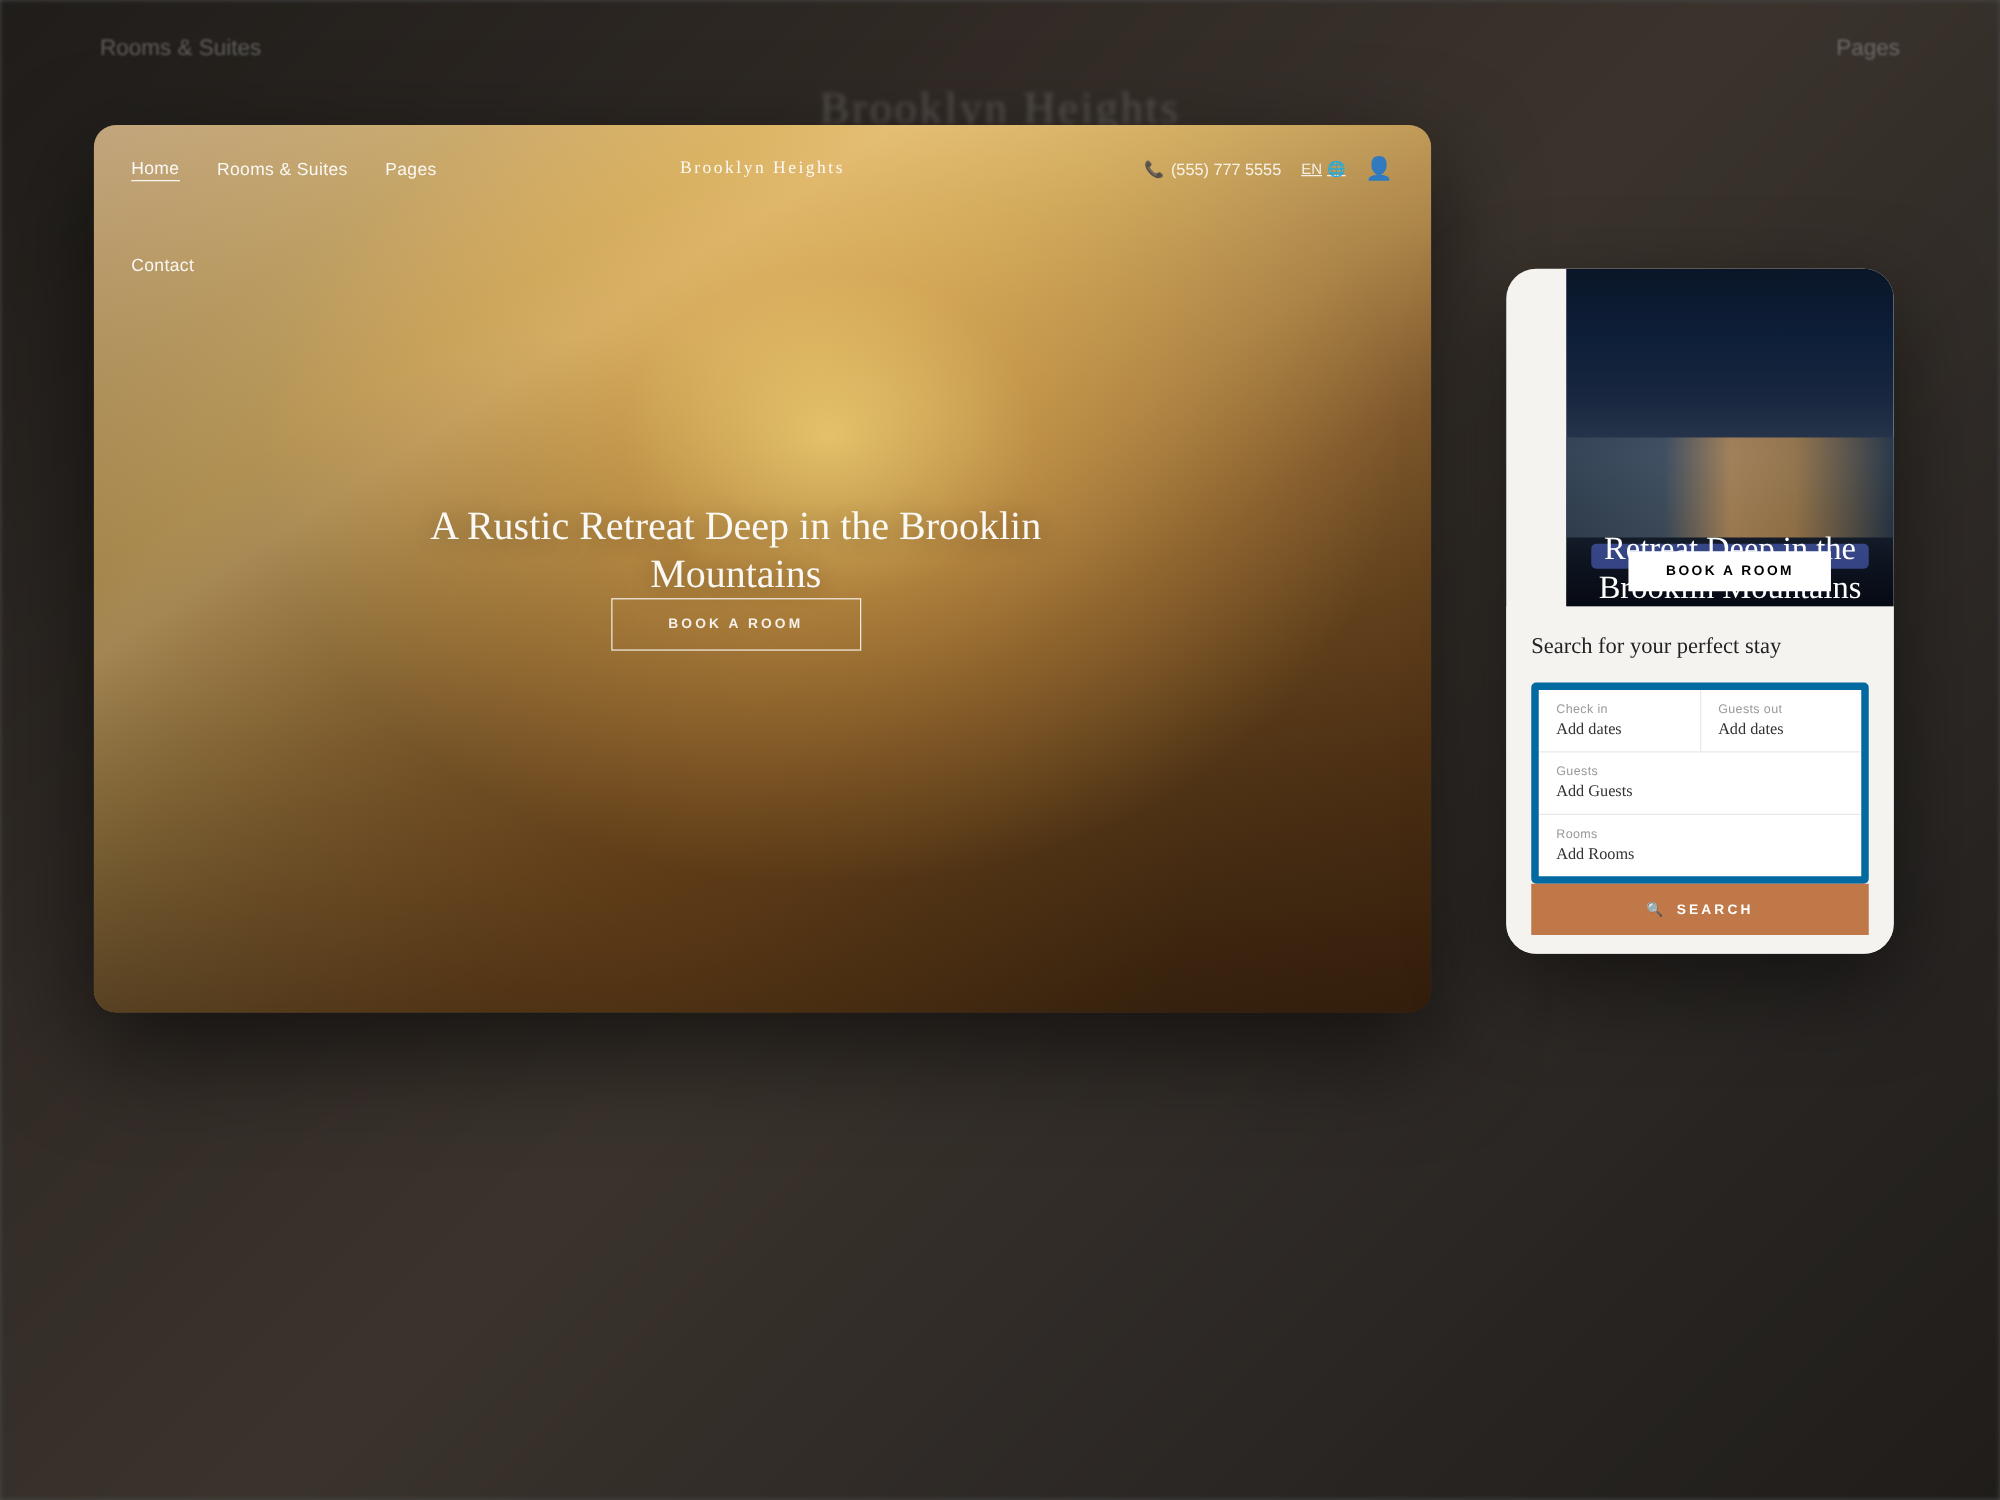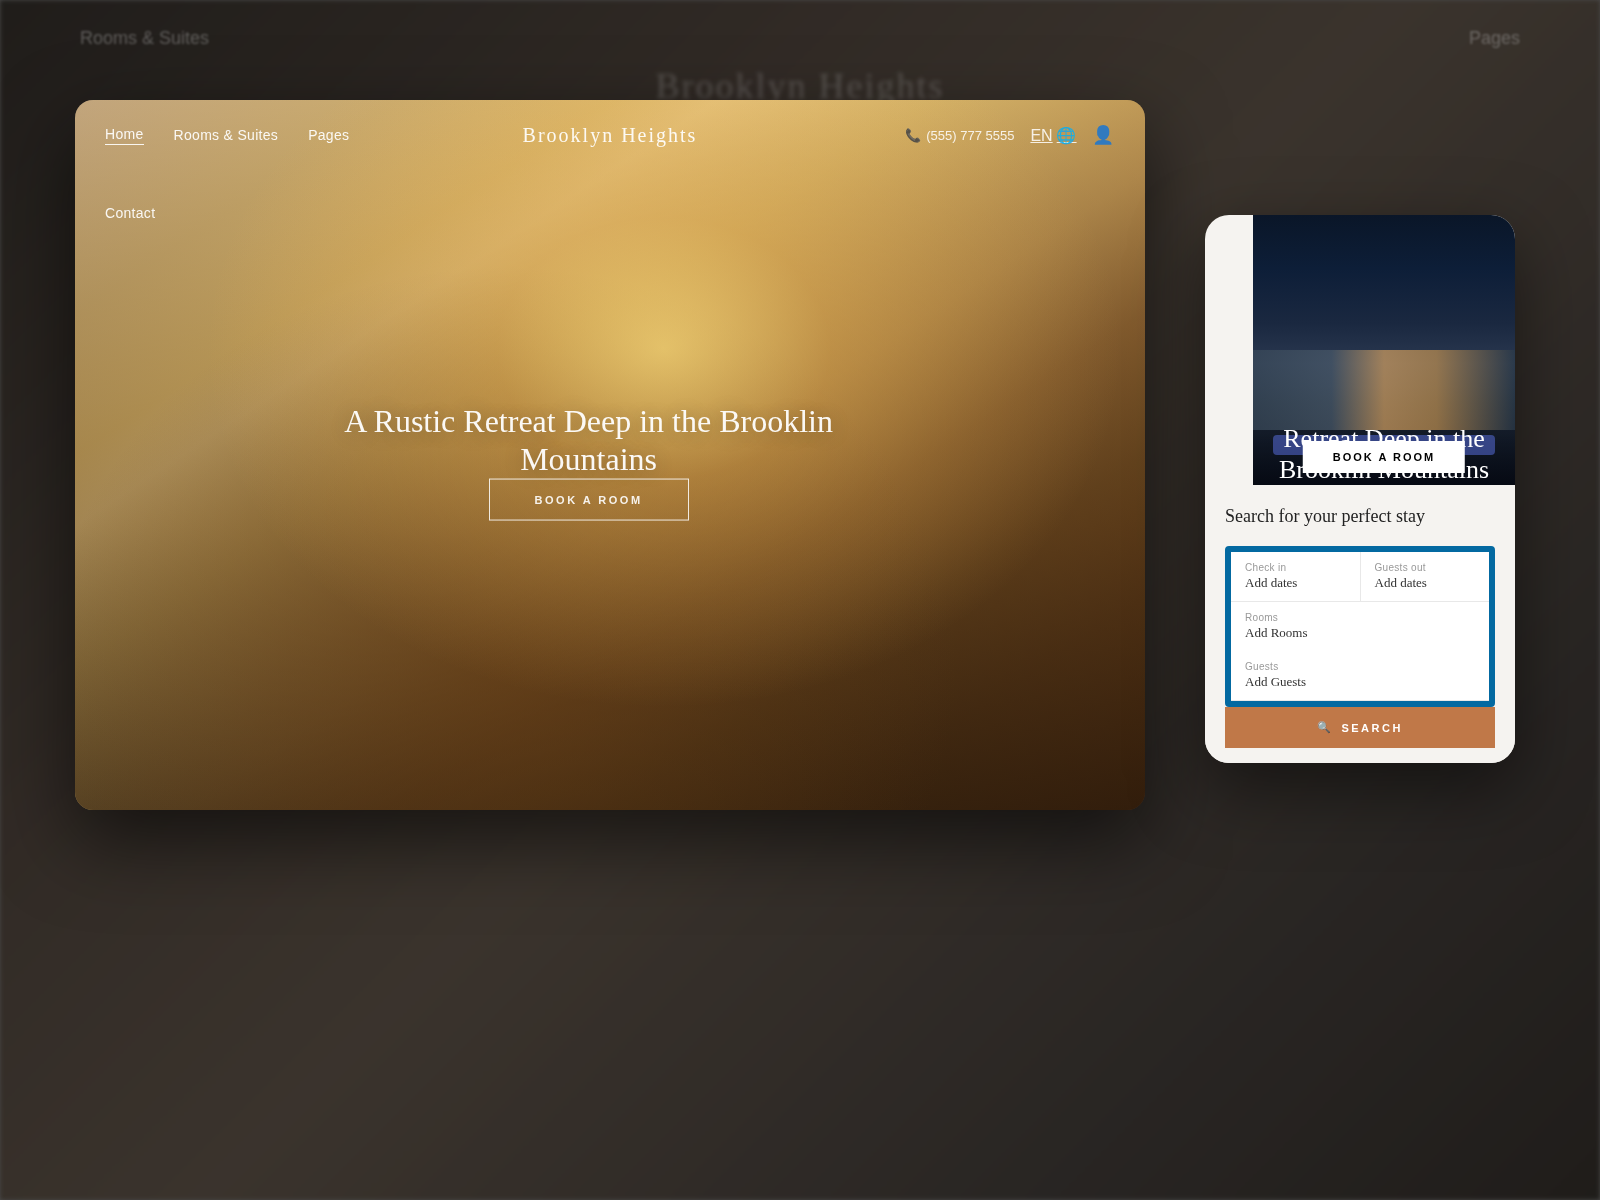--- a/index.html
+++ b/index.html
@@ -138,21 +138,21 @@
     .nav-item.active {
       border-bottom: 1.5px solid rgba(255,255,255,0.9);
       padding-bottom: 2px;
     }
 
     .nav-brand {
       position: absolute;
       left: 50%;
       transform: translateX(-50%);
       color: rgba(255,255,255,0.92);
-      font-size: 20px;
+      font-size: 14px;
       letter-spacing: 2px;
       font-family: Georgia, serif;
       font-weight: 400;
     }
 
     .nav-right {
       display: flex;
       align-items: center;
       gap: 16px;
       margin-left: auto;
@@ -162,21 +162,21 @@
       color: rgba(255,255,255,0.85);
       font-size: 13px;
       font-family: 'Arial', sans-serif;
       display: flex;
       align-items: center;
       gap: 5px;
     }
 
     .nav-lang {
       color: rgba(255,255,255,0.85);
-      font-size: 16px;
+      font-size: 12px;
       font-family: 'Arial', sans-serif;
       display: flex;
       align-items: flex-end;
       gap: 4px;
       text-decoration: underline;
     }
 
     .nav-user {
       color: rgba(255,255,255,0.85);
       font-size: 18px;
@@ -459,30 +459,30 @@
         <div class="form-field">
           <div class="field-label">Check in</div>
           <div class="field-value">Add dates</div>
         </div>
         <div class="form-field">
           <div class="field-label">Guests out</div>
           <div class="field-value">Add dates</div>
         </div>
       </div>
 
+      <div class="form-field-full">
+        <div class="field-label">Guests</div>
+        <div class="field-value">Add Guests</div>
+      </div>
+
       <div class="form-field-full" style="border-bottom:none;">
         <div class="field-label">Rooms</div>
         <div class="field-value">Add Rooms</div>
       </div>
 
-      <div class="form-field-full">
-        <div class="field-label">Guests</div>
-        <div class="field-value">Add Guests</div>
-      </div>
-
     </div>
 
     <button class="search-btn">
       <span>🔍</span>
       <span>SEARCH</span>
     </button>
 
   </div>
 </div>
 

